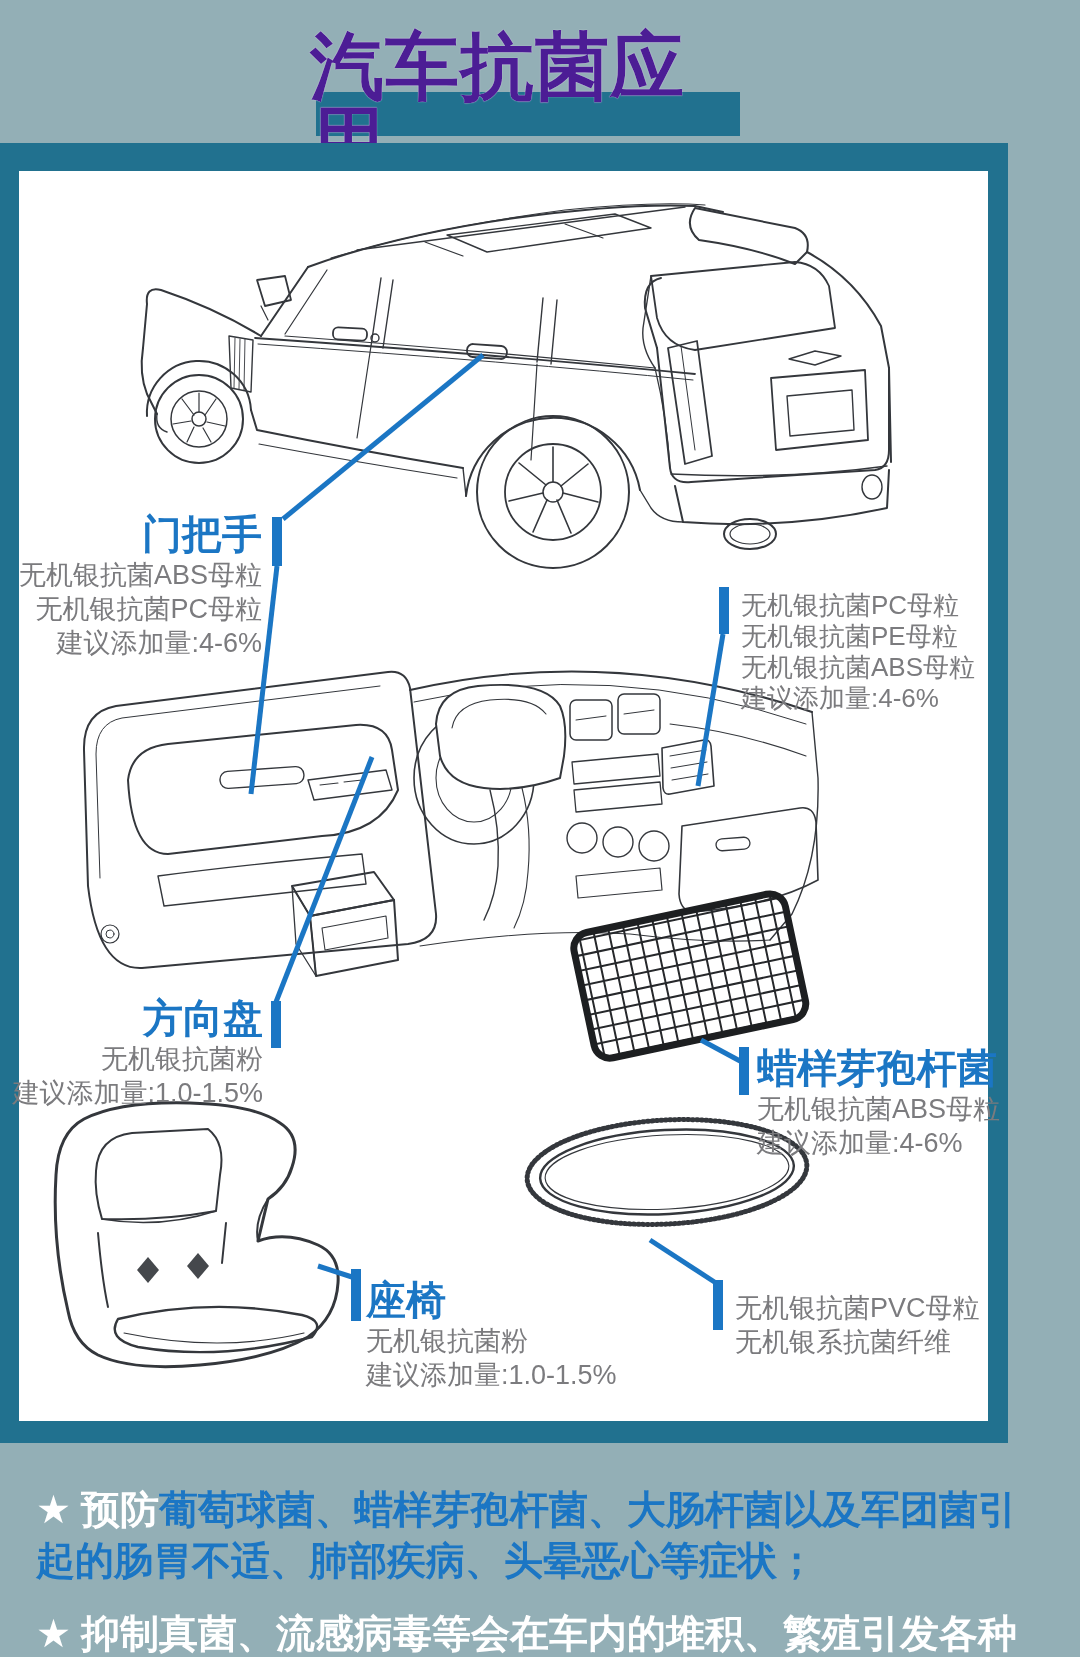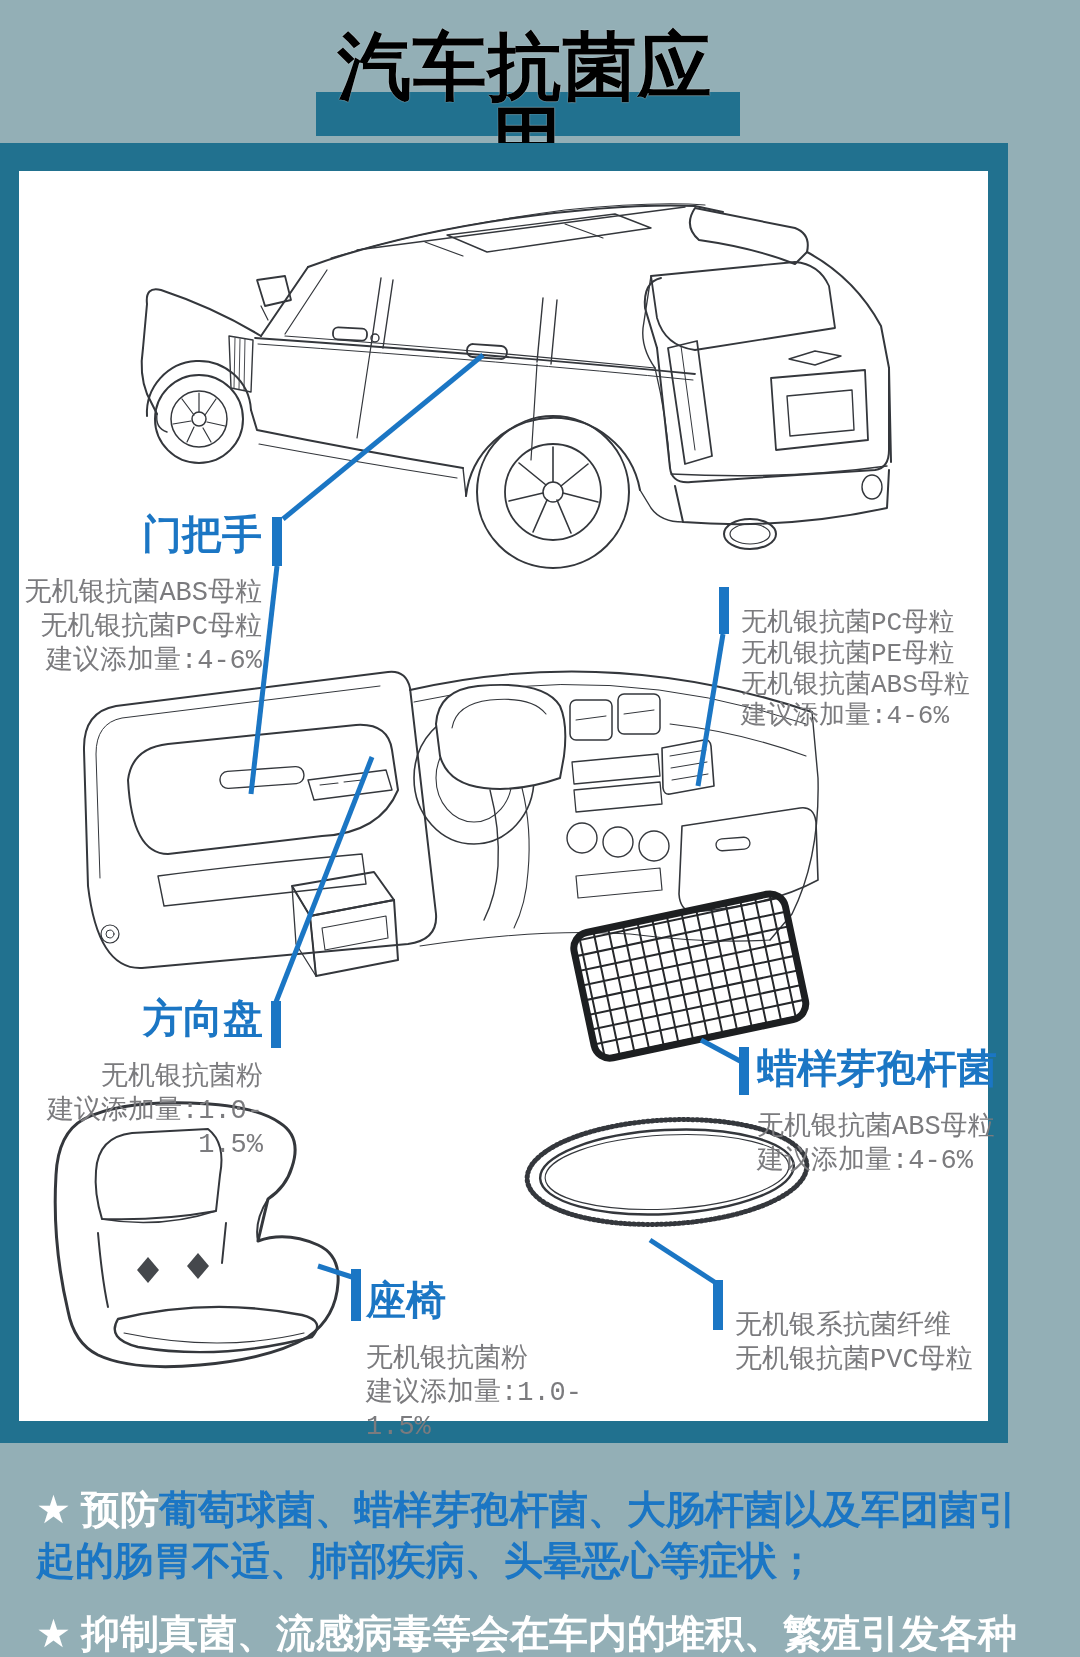--- a/index.html
+++ b/index.html
@@ -9,42 +9,42 @@
     --body-gray:#7B7B7E;
     --sketch:#34373C;
   }
   *{margin:0;padding:0;box-sizing:border-box;}
   body{font-family:"Liberation Sans","DejaVu Sans",sans-serif;background:#666;}
   .page{position:relative;width:1080px;height:1657px;background:var(--background,#93AFB6);overflow:hidden;}
 
   
   .title-block{position:absolute;left:310px;top:30px;width:430px;height:110px;}
   .title-band{position:absolute;left:6px;top:62px;width:424px;height:44px;background:var(--frame-teal,#21718F);}
-  .title-text{position:relative;display:block;width:100%;text-align:center;color:#000000;
+  .title-text{position:relative;display:block;width:100%;text-align:left;color:#4c1d95;
               font-size:74px;font-weight:900;letter-spacing:1px;line-height:1.0;
               text-shadow:0 0 1px #fff;}
 
   
   .frame{position:absolute;left:0px;top:143px;width:1008px;height:1300px;background:#fff;
          border:solid var(--frame-teal,#21718F);border-width:28px 20px 22px 19px;}
 
   svg.sketch{position:absolute;}
   .sk{stroke:var(--sketch,#34373C);fill:none;stroke-width:2;stroke-linecap:round;stroke-linejoin:round;}
 
   
   .cbar{position:absolute;width:10px;background:var(--accent-blue,#1B76C4);}
   .overlay{position:absolute;left:0;top:0;width:1080px;height:1657px;pointer-events:none;}
   .overlay line{stroke:var(--accent-blue,#1B76C4);stroke-width:5;}
 
   
   .callout{position:absolute;}
   .callout .c-title{color:var(--accent-blue,#1B76C4);font-size:40px;font-weight:800;line-height:36px;}
   .callout .c-line{color:var(--body-gray,#7B7B7E);font-size:27px;font-weight:500;line-height:34px;}
   .callout.right{text-align:right;}
-  .c-body{margin-top:24px;font-family:Liberation Mono, monospace;}
+  .c-body{margin-top:6px;}
   .callout.vent .c-line{line-height:31px;font-size:26px;}
 
   
   .footnotes{position:absolute;left:36px;top:1484px;width:1010px;}
   .footnotes p{font-size:39px;font-weight:700;line-height:51px;color:#fff;}
   .footnotes p.first{margin-bottom:22px;}
   .footnotes .blue{color:var(--accent-blue,#1B76C4);}
   .star{color:#fff;margin-right:10px;}
 </style>
 </head>
@@ -272,22 +272,22 @@
   <div class="callout" style="left:366px;top:1282px;width:280px">
     <div class="c-title">座椅</div>
     <div class="c-body">
       <div class="c-line">无机银抗菌粉</div>
       <div class="c-line">建议添加量:1.0-1.5%</div>
     </div>
   </div>
 
   <div class="callout" style="left:735px;top:1285px;width:280px">
     <div class="c-body">
+      <div class="c-line">无机银抗菌PVC母粒</div>
       <div class="c-line">无机银系抗菌纤维</div>
-      <div class="c-line">无机银抗菌PVC母粒</div>
     </div>
   </div>
 
   <div class="footnotes">
     <p class="first"><span class="star">★</span><span>预防</span><span class="blue">葡萄球菌、蜡样芽孢杆菌、大肠杆菌以及军团菌引起的肠胃不适、肺部疾病、头晕恶心等症状；</span></p>
     <p><span class="star">★</span><span>抑制真菌、流感病毒等会在车内的堆积、繁殖引发各种疾病。</span></p>
   </div>
 
 </div>
 

